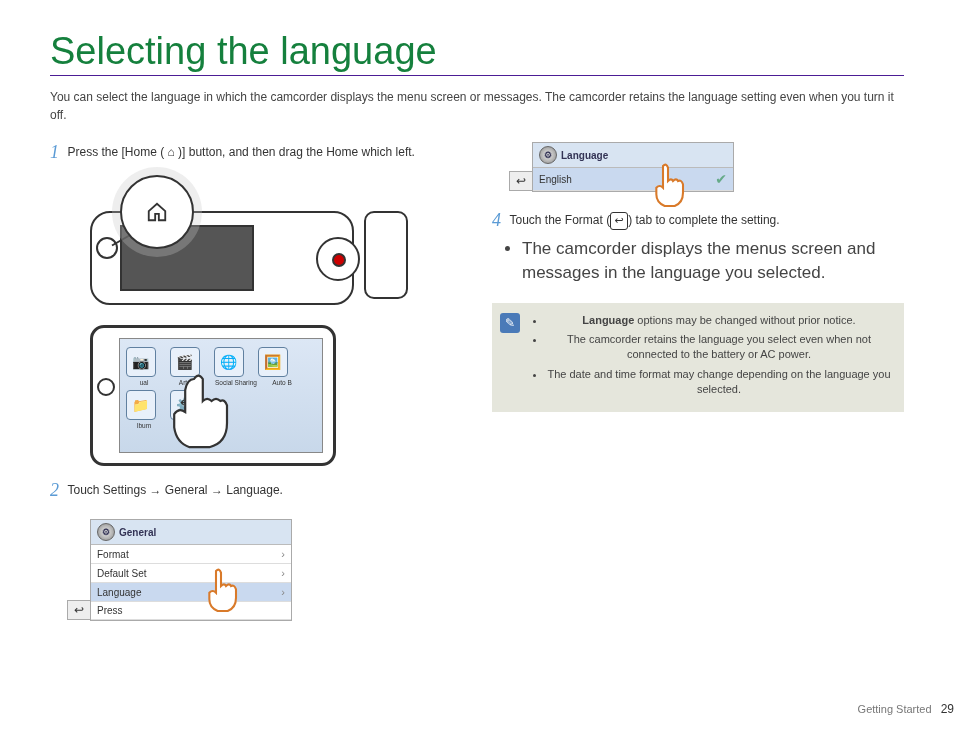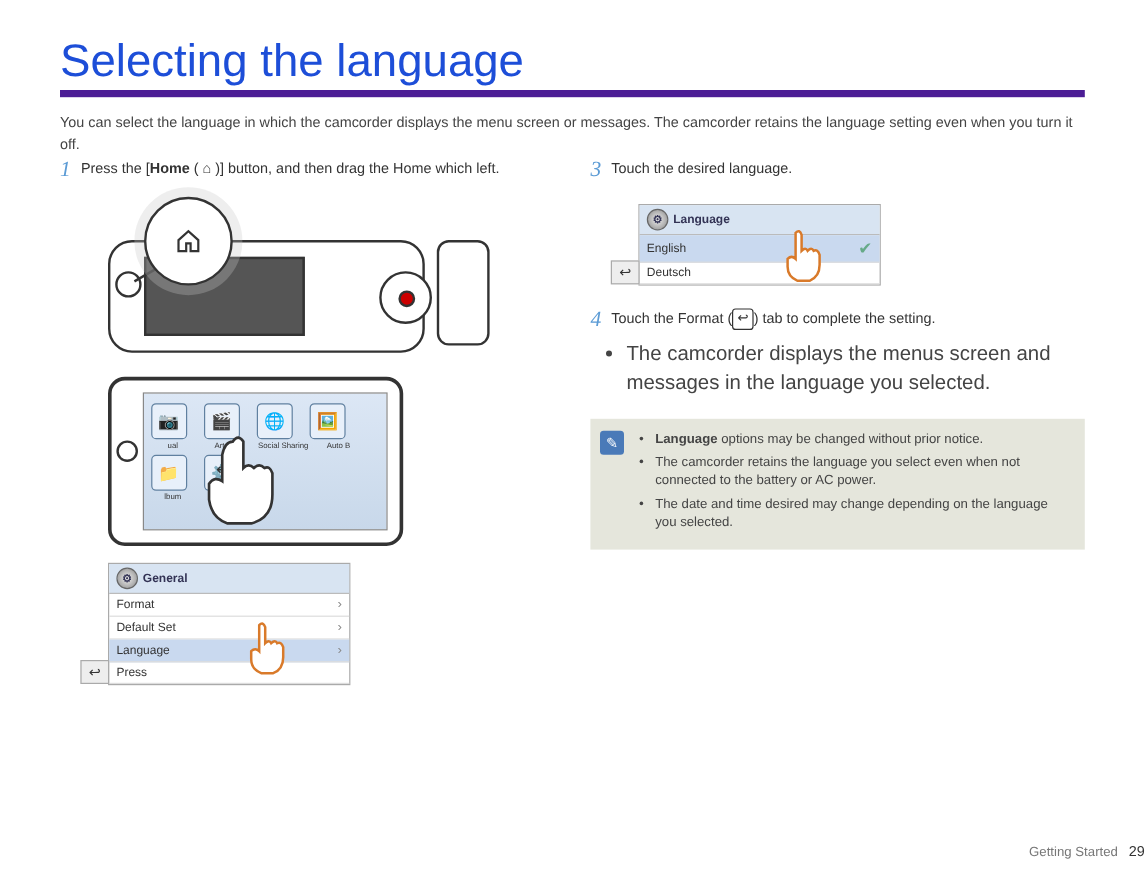--- a/index.html
+++ b/index.html
@@ -10,29 +10,29 @@
     width: 954px;
     height: 730px;
     box-sizing: border-box;
     padding: 30px 50px 20px 50px;
     position: relative;
   }
   h1 {
     font-weight: 300;
     font-size: 38px;
     margin: 0 0 4px 0;
-    color: #1d4ed8;
-    border-bottom: 6px solid #4c1d95;
+    color: #15803d;
+    border-bottom: 1px solid #4c1d95;
     padding-bottom: 2px;
   }
   .intro {
     font-size: 12px;
     color: #444;
     line-height: 1.5;
-    margin-bottom: 2px;
+    margin-bottom: 18px;
   }
   .columns {
     display: flex;
     gap: 30px;
   }
   .col {
     flex: 1;
   }
   .step {
     margin-bottom: 18px;
@@ -44,21 +44,21 @@
     font-family: Georgia, serif;
     margin-right: 4px;
     display: inline-block;
     vertical-align: top;
   }
   .steptext {
     font-size: 12px;
     color: #333;
     display: inline;
   }
-  .steptext b { font-weight: bold; }
+  .steptext b { font-weight: normal; }
   .figure {
     margin: 14px 0 14px 40px;
   }
   
   .camcorder {
     width: 300px;
     height: 130px;
     position: relative;
   }
   .camcorder .body {
@@ -221,21 +221,21 @@
     margin-top: 14px;
   }
   .note-icon {
     position:absolute; left:8px; top:10px;
     width:20px; height:20px;
     background:#4a7ab8;
     border-radius:3px;
     display:flex; align-items:center; justify-content:center;
     color:#fff; font-size:12px;
   }
-  .notebox ul { margin:0; padding-left:14px; }
+  .notebox ul { margin:0; padding-left:14px;text-align:center; }
   .notebox li { margin-bottom:4px; line-height:1.4; }
 
   .footer {
     position:absolute; bottom:14px; left:0; right:0;
     text-align:right;
     font-size:11px; color:#777;
   }
   .footer .pg { color:#333; font-size:12px; margin-left:6px; }
 
   .homeicon-inline { display:inline-block; vertical-align:middle; }
@@ -303,20 +303,26 @@
             <span>Settings</span>
           </div>
           <span class="drag-arrow">⟵</span>
           <svg class="hand-svg" viewBox="0 0 100 80">
             <path d="M40 10 Q44 4 48 10 L48 30 Q52 26 56 30 Q60 26 64 30 Q68 28 70 34 L70 50 Q70 68 54 72 L36 72 Q24 68 22 54 L22 42 Q26 36 32 40 L32 20 Q34 10 40 10 Z" fill="#fff" stroke="#333" stroke-width="2"></path>
           </svg>
         </div>
       </div>
     </div>
 
+    <div class="step">
+      <span class="stepnum">2</span>
+      <span class="steptext">
+        <span>Touch </span><b>Settings</b><span> → </span><b>General</b><span> → </span><b>Language</b><span>.</span>
+      </span>
+    </div>
 
     <div class="menubox">
       <div class="backbtn">↩</div>
       <div class="header">
         <span class="gearicon">⚙</span>
         <span>General</span>
       </div>
       <div class="row">
           <span>Format</span>
           <span class="chev">›</span>
@@ -333,59 +339,52 @@
           <span>Press</span>
         </div>
       <svg class="pointer-hand pointer1" viewBox="0 0 60 60">
         <path d="M18 6 Q22 2 24 8 L24 24 Q28 20 30 24 Q34 20 36 24 Q40 22 42 28 L42 38 Q42 50 32 54 L20 54 Q10 50 10 40 L10 32 Q14 28 18 32 Z" fill="#fff" stroke="#d97a2a" stroke-width="2.5"></path>
       </svg>
     </div>
   </div>
 
   <div class="col">
 
-    <div class="step">
-      <span class="stepnum">3</span>
-      <span class="steptext">Touch the desired language.</span>
-    </div>
 
     <div class="menubox" style="margin-bottom:18px;">
       <div class="backbtn">↩</div>
       <div class="header">
         <span class="gearicon">⚙</span>
         <span>Language</span>
       </div>
       <div class="row selected">
           <span>English</span>
           <span class="check">✔</span>
         </div>
-      <div class="row">
-          <span>Deutsch</span>
-        </div>
       <svg class="pointer-hand pointer2" viewBox="0 0 60 60">
         <path d="M18 6 Q22 2 24 8 L24 24 Q28 20 30 24 Q34 20 36 24 Q40 22 42 28 L42 38 Q42 50 32 54 L20 54 Q10 50 10 40 L10 32 Q14 28 18 32 Z" fill="#fff" stroke="#d97a2a" stroke-width="2.5"></path>
       </svg>
     </div>
 
     <div class="step">
       <span class="stepnum">4</span>
       <span class="steptext">
         <span>Touch the Format (</span><span class="returnicon-inline">↩</span><span>) tab to complete the setting.</span>
       </span>
       <ul class="sub">
         <li>The camcorder displays the menus screen and messages in the language you selected.</li>
       </ul>
     </div>
 
     <div class="notebox">
       <div class="note-icon">✎</div>
       <ul>
         <li><b>Language</b> <span>options may be changed without prior notice.</span></li>
         <li>The camcorder retains the language you select even when not connected to the battery or AC power.</li>
-        <li>The date and time desired may change depending on the language you selected.</li>
+        <li>The date and time format may change depending on the language you selected.</li>
       </ul>
     </div>
   </div>
 </div>
 
 <div class="footer">
   <span>Getting Started</span>
   <span class="pg">29</span>
 </div>
 

